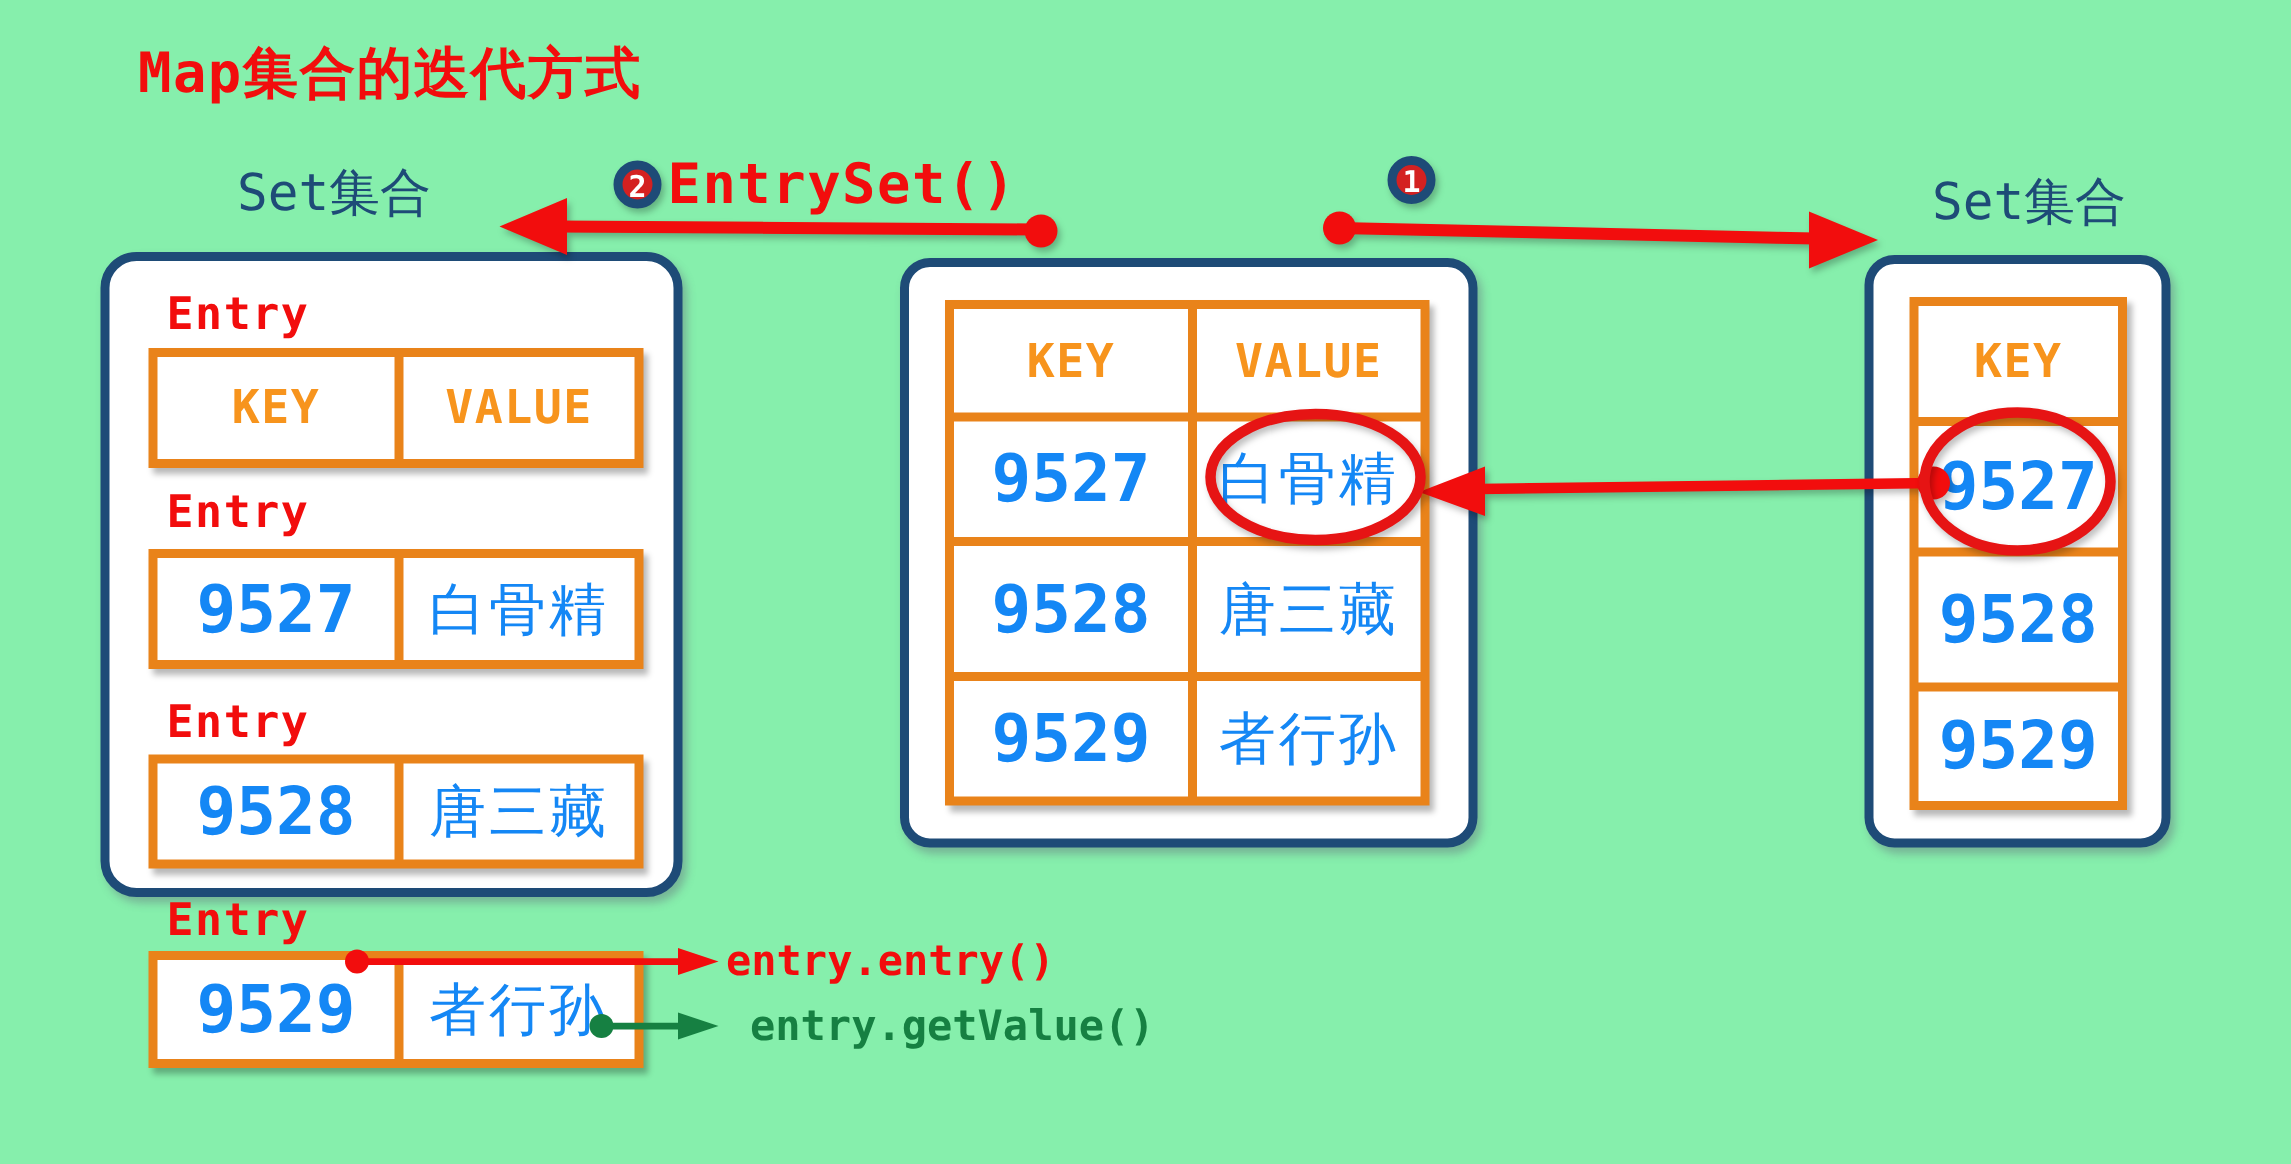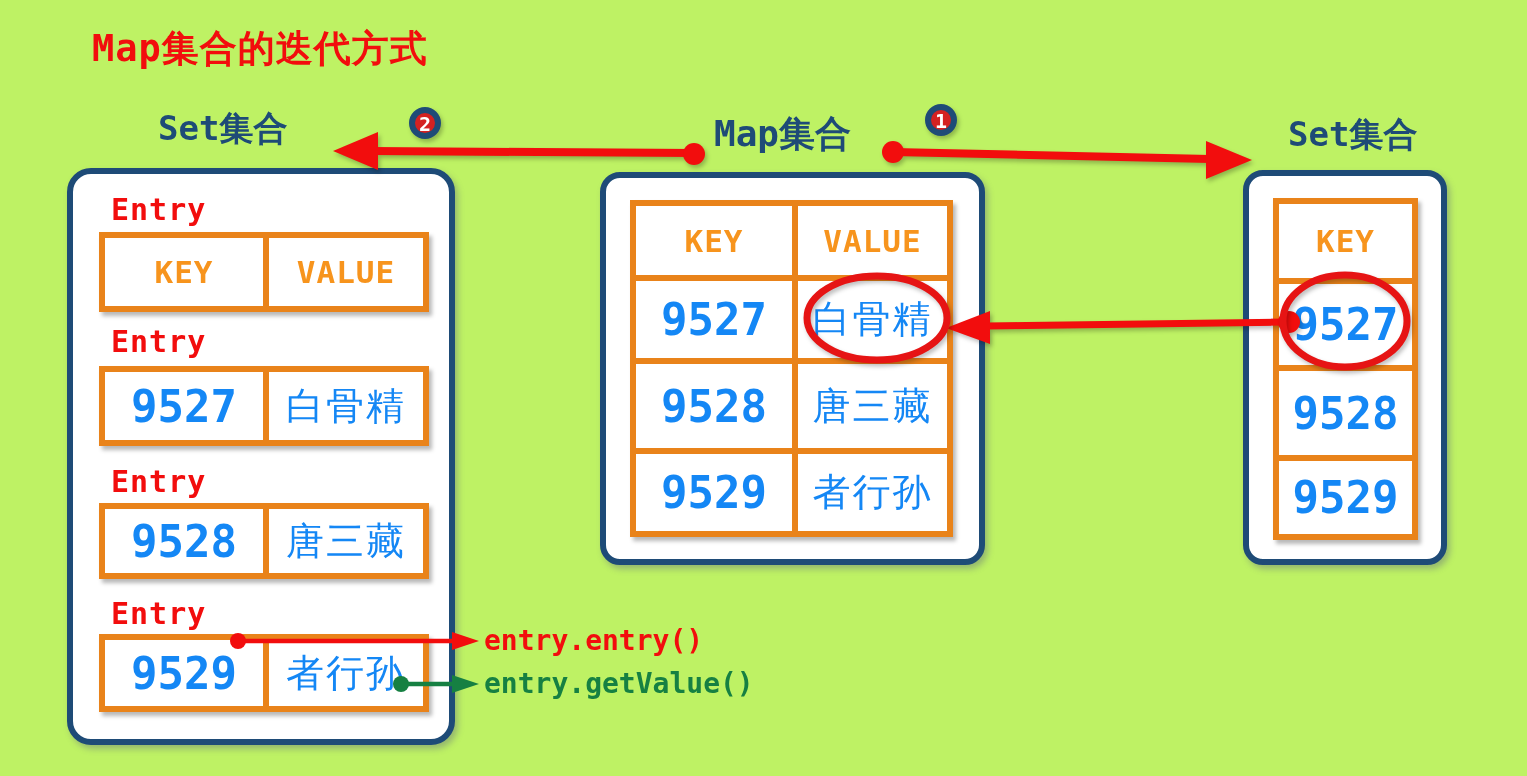--- a/index.html
+++ b/index.html
@@ -1,41 +1,41 @@
 <!DOCTYPE html>
 <html><head>
 <meta charset="utf-8">
 <style>
   html,body{margin:0;padding:0;background:#ffffff;}
   .canvas{
-    position:relative;width:1527px;height:776px;background:#bef264;overflow:hidden;
+    position:relative;width:1527px;height:776px;background:#86efac;overflow:hidden;
     font-family:"DejaVu Sans Mono","DejaVu Sans","Liberation Sans",sans-serif;
   }
   .abs{position:absolute;}
   .title{
     left:92px;top:24px;font-size:37px;font-weight:bold;color:#f20d0d;
     letter-spacing:1px;
   }
-  .navylbl{color:#1e4b77;font-weight:bold;font-size:34px;}
+  .navylbl{color:#1e4b77;font-weight:normal;font-size:34px;}
   .redfn{color:#f20d0d;font-weight:bold;}
-  .greenfn{color:#168042;font-weight:bold;}
+  .greenfn{color:#168042;font-weight:bold;margin-left:16px;}
   .set-left{left:158px;top:106px;}
   .map-lbl{left:714px;top:110px;font-size:36px;}
   .set-right{left:1288px;top:112px;}
   .entryset-lbl{left:445px;top:101px;font-size:37px;letter-spacing:1px;}
   .keyset-lbl{left:988px;top:98px;font-size:37px;letter-spacing:1px;}
   .mapget-lbl{left:1000px;top:282px;font-size:28px;}
   .getkey-lbl{left:484px;top:624px;font-size:28px;}
   .getvalue-lbl{left:484px;top:667px;font-size:28px;}
 
   .bluebox{
     position:absolute;background:#ffffff;border:6px solid #1e4b77;border-radius:24px;
     box-shadow:3px 4px 6px rgba(100,110,125,.45);box-sizing:border-box;
   }
-  .left-box{left:67px;top:168px;width:388px;height:577px;text-align:center;}
+  .left-box{left:67px;top:168px;width:388px;height:430px;text-align:center;}
   .map-box{left:600px;top:172px;width:385px;height:393px;border-radius:20px;}
   .key-box{left:1243px;top:170px;width:204px;height:395px;border-radius:20px;}
 
   .entry-label{
     position:absolute;color:#f20d0d;font-weight:bold;font-size:30px;letter-spacing:1px;
   }
   .otable{
     position:absolute;background:#e9831a;display:grid;gap:6px;padding:6px;
     box-shadow:3px 4px 4px rgba(0,0,0,.28);box-sizing:border-box;
   }
@@ -59,21 +59,21 @@
   .badge-num{fill:#ffffff;font-size:20px;font-weight:bold;font-family:"DejaVu Sans Mono",monospace;}
 </style>
 </head>
 <body>
 
 <div class="canvas">
 
   <div class="abs title">Map集合的迭代方式</div>
 
   <div class="abs navylbl set-left">Set集合</div>
-  <div class="abs navylbl map-lbl">Map集合</div>
+  <div class="abs redfn entryset-lbl">EntrySet()</div>
   <div class="abs navylbl set-right">Set集合</div>
 
   <div class="abs redfn getkey-lbl">entry.entry()</div>
   <div class="abs greenfn getvalue-lbl">entry.getValue()</div>
 
   <div class="bluebox left-box">
     <div class="entry-label" style="left:38px;top:18px;">Entry</div>
     <div class="otable pair pair-1">
       <div class="cell hdr-text">KEY</div>
       <div class="cell hdr-text">VALUE</div>

